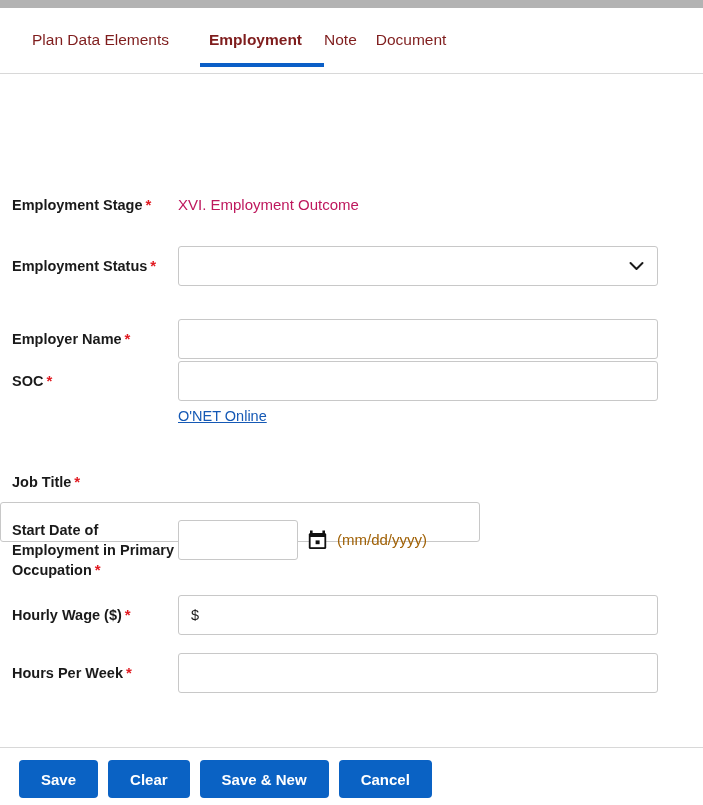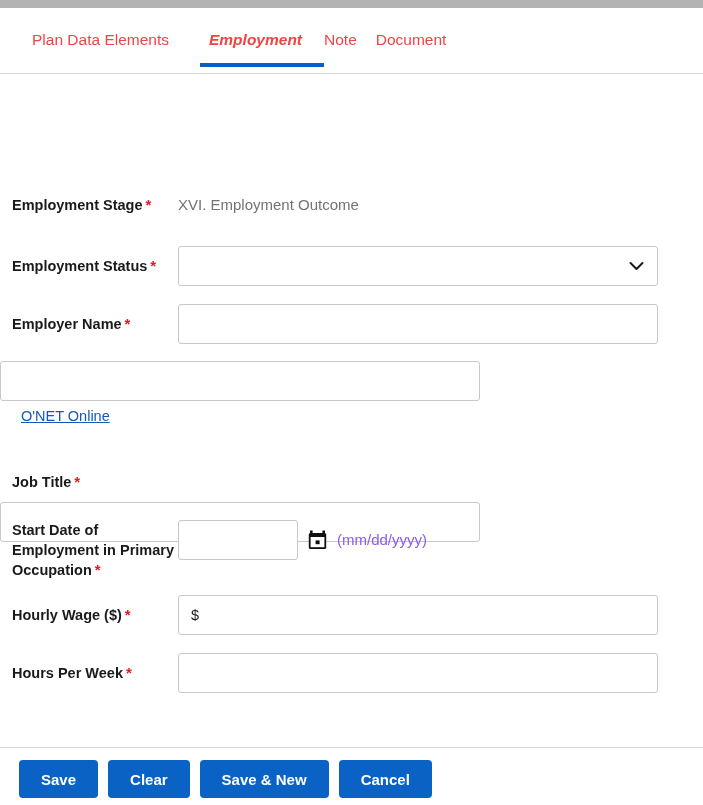--- a/index.html
+++ b/index.html
@@ -28,34 +28,33 @@
     box-sizing: border-box;
   }
   #tabstrip {
     display: flex;
     align-items: flex-start;
     gap: 0;
     padding-top: 22px;
   }
   .tab {
     font-size: 15.5px;
-    color: #ef4444;
+    color: #7f1d1d;
     padding: 0 19px 16px 0;
     position: relative;
     cursor: pointer;
     white-space: nowrap;
     line-height: 20px;
   }
   .tab:first-child { padding-right: 22px; }
   .tab.active {
     font-weight: bold;
     padding-right: 22px;
     padding-left: 9px;
     margin-left: 9px;
-    font-style: italic;
   }
   .tab.active::after {
     content: "";
     position: absolute;
     left: 0;
     right: 0;
     bottom: -1px;
     height: 4px;
     background: #0b5fc7;
   }
@@ -87,21 +86,21 @@
     box-sizing: border-box;
   }
   .req {
     color: #e11b22;
     font-weight: bold;
     font-size: 15px;
     margin-left: 3px;
   }
   .static-value {
     font-size: 15px;
-    color: #737373;
+    color: #be185d;
     line-height: 20px;
   }
   .field {
     box-sizing: border-box;
     height: 40px;
     border: 1px solid #c8c8c8;
     border-radius: 3px;
     background: #fff;
     font-family: "Liberation Sans", sans-serif;
     font-size: 14.5px;
@@ -129,21 +128,21 @@
     line-height: 0;
   }
   .link {
     color: #1559b5;
     font-size: 14.5px;
     text-decoration: underline;
     cursor: pointer;
   }
   .hint {
     font-size: 15px;
-    color: #8b5cf6;
+    color: #a16207;
     line-height: 40px;
     margin-left: 10px;
   }
   .cal-icon {
     margin-left: 10px;
     line-height: 0;
     display: inline-flex;
     align-items: center;
     height: 40px;
     cursor: pointer;
@@ -218,31 +217,34 @@
         <option></option>
       </select>
       <span class="chev">
         <svg width="15" height="10" viewBox="0 0 15 10" aria-hidden="true">
           <path d="M1.5 2 L7.5 8 L13.5 2" fill="none" stroke="#1a1a1a" stroke-width="2" stroke-linecap="round" stroke-linejoin="round"></path>
         </svg>
       </span>
     </div>
   </div>
 
-  <div class="row" style="top:239px; left:0;">
+  <div class="row" style="top:254px; left:0;">
     <div class="label" style="line-height:40px;">
       <span>Employer Name</span><span class="req">*</span>
     </div>
     <input class="field wide" type="text" value="" style="">
   </div>
 
   <div class="row" style="top:296px; left:0;">
+    <div class="label" style="line-height:40px;">
+      <span>SOC</span><span class="req">*</span>
+    </div>
     <div>
       <input class="field wide" type="text" value="" style="">
-      <div style="margin-top:6px;margin-left:21px;">
+      <div style="margin-top:6px;">
         <span class="link">O'NET Online</span>
       </div>
     </div>
   </div>
 
   <div class="row" style="top:397px; left:0;flex-direction:column;">
     <div class="label" style="line-height:40px;">
       <span>Job Title</span><span class="req">*</span>
     </div>
     <input class="field wide" type="text" value="" style="">

